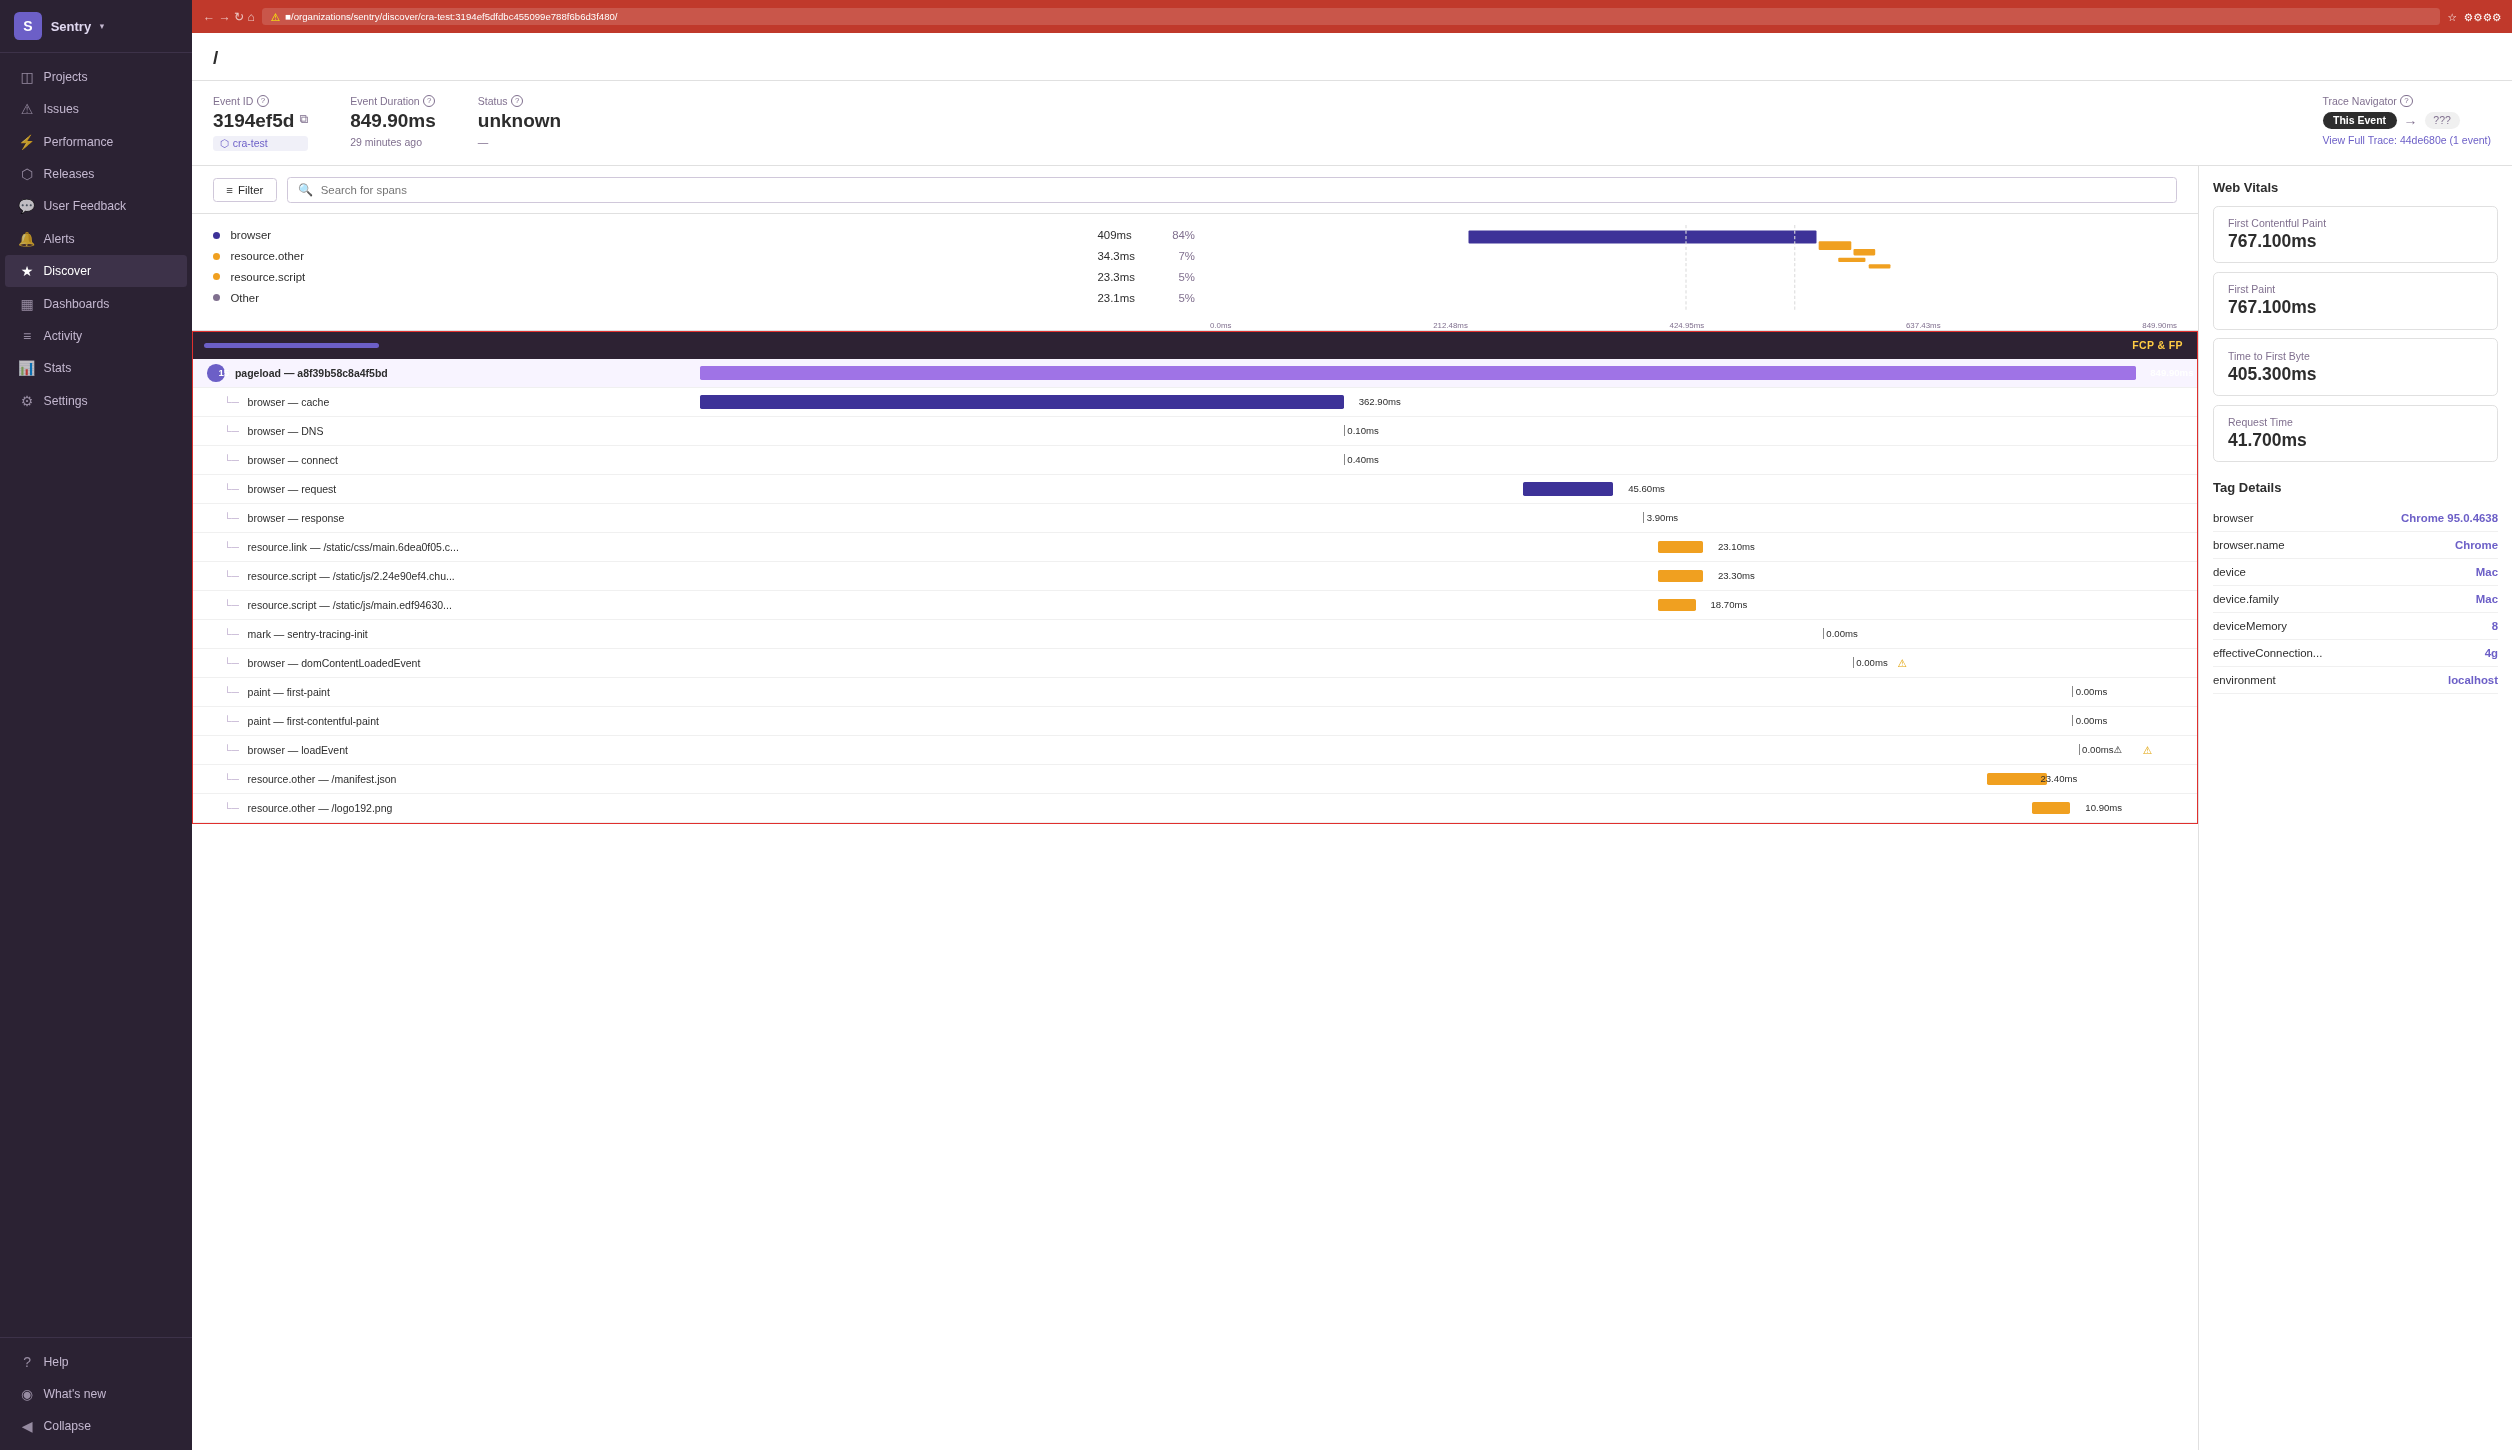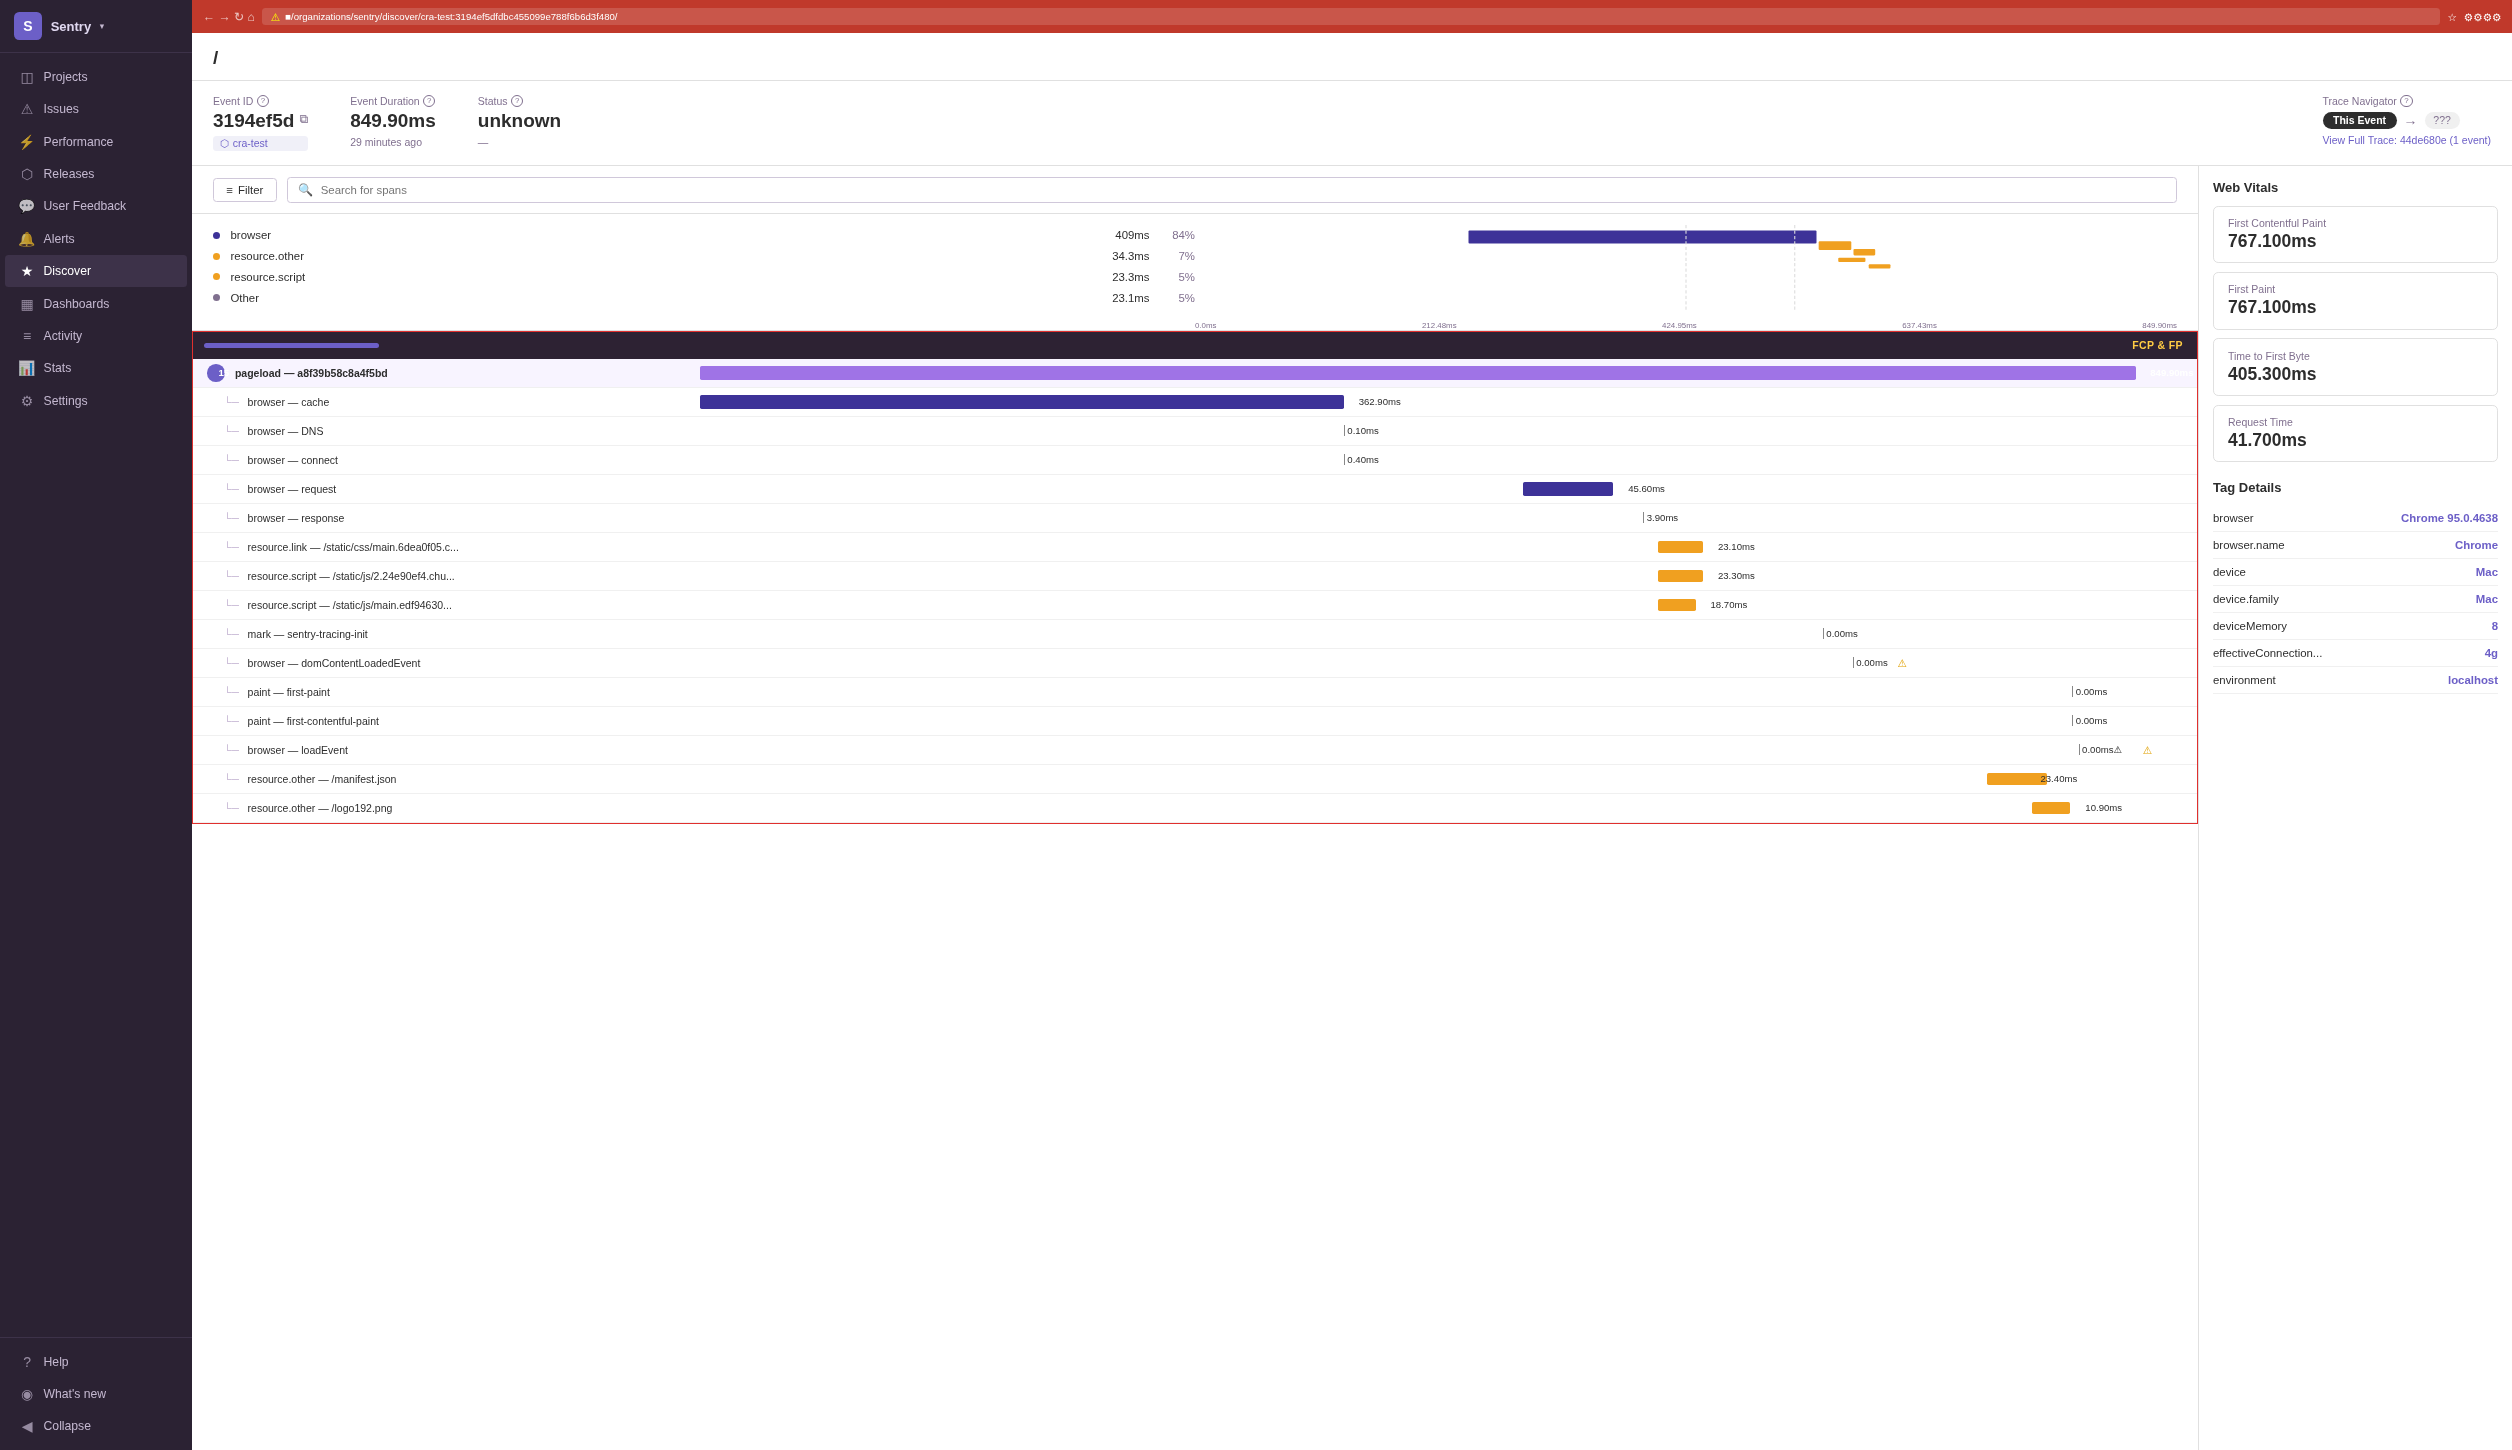--- a/index.html
+++ b/index.html
@@ -173,21 +173,21 @@
       padding: 5.2px 10.5px;
       background: #fff;
     }
     .search-bar input {
       border: none; outline: none; flex: 1;
       font-size: 11.4px; color: #80708f;
     }
     .span-row { display: flex; align-items: center; gap: 10.5px; padding: 4.4px 0; font-size: 11.4px; }
     .span-dot { width: 7px; height: 7px; border-radius: 50%; flex-shrink: 0; }
     .span-label { flex: 1; color: #2d2d2d; }
-    .span-ms { color: #2d2d2d; width: 52px; text-align: right; }
+    .span-ms { color: #2d2d2d; width: 52px; }
     .span-pct { color: #80708f; width: 35px; text-align: right; }
     .span-item {
       display: flex;
       align-items: center;
       min-height: 28px;
       border-bottom: 0.9px solid #f0f0f0;
       font-size: 10.5px;
     }
     .span-item-label {
       width: 507px;
@@ -465,21 +465,21 @@
             <rect x="0" y="5" width="320" height="12" fill="#3d3298" rx="1"></rect>
             <rect x="322" y="15" width="30" height="8" fill="#f0a020" rx="1"></rect>
             <rect x="354" y="22" width="20" height="6" fill="#f0a020" rx="1"></rect>
 
             <line x1="200" y1="0" x2="200" y2="80" stroke="#ddd" stroke-width="1" stroke-dasharray="3,2"></line>
             <line x1="300" y1="0" x2="300" y2="80" stroke="#ddd" stroke-width="1" stroke-dasharray="3,2"></line>
 
             <rect x="340" y="30" width="25" height="4" fill="#f0a020" rx="1"></rect>
             <rect x="368" y="36" width="20" height="4" fill="#f0a020" rx="1"></rect>
           </svg>
-          <div style="position:absolute; bottom:0; left:0; right:0; display:flex; justify-content:space-between; font-size:7.9px; color:#80708f;">
+          <div style="position:absolute; bottom:0; left:15px; right:0; display:flex; justify-content:space-between; font-size:7.9px; color:#80708f;">
             <span>0.0ms</span>
             <span>212.48ms</span>
             <span>424.95ms</span>
             <span>637.43ms</span>
             <span>849.90ms</span>
           </div>
         </div>
       </div>
 
       <div class="highlighted-section">

